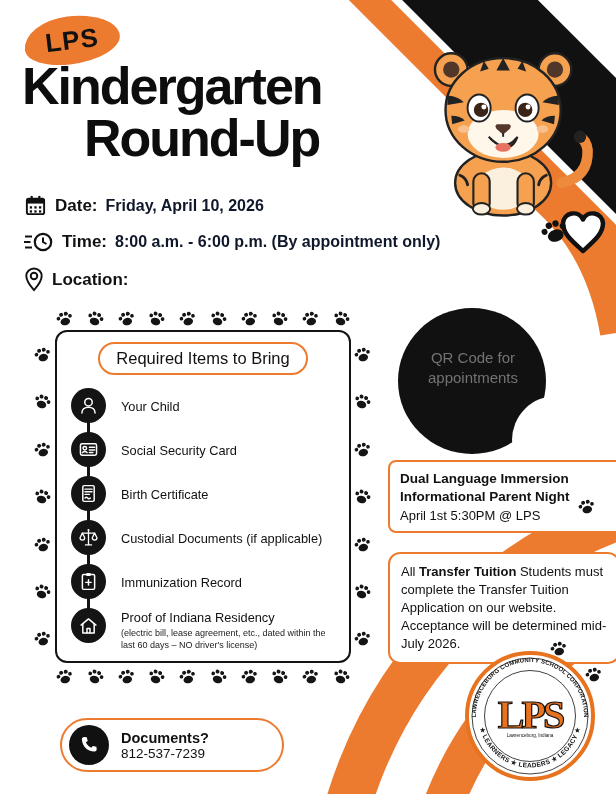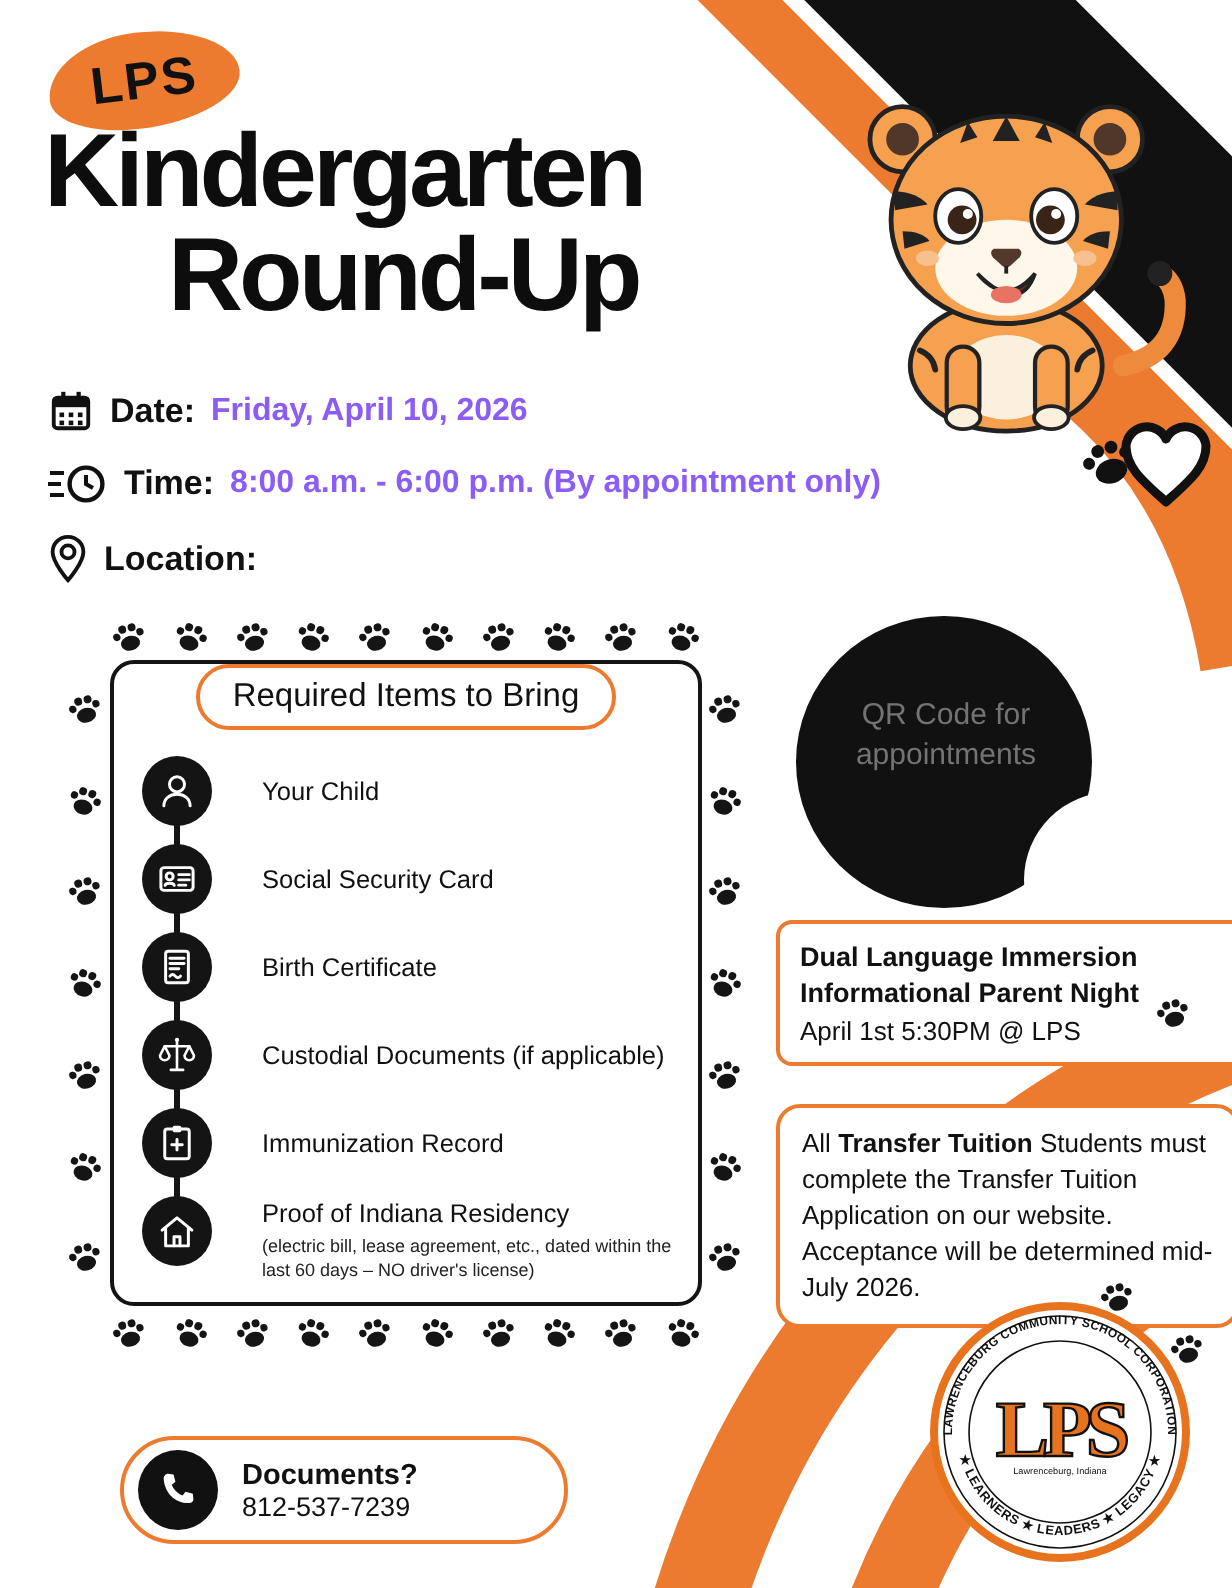--- a/index.html
+++ b/index.html
@@ -29,41 +29,41 @@
   .title .t2 { margin-left:62px; }
 
   .tiger { left:410px; top:40px; width:192px; height:184px; z-index:1; }
   .heart-paw { left:534px; top:198px; width:76px; height:64px; z-index:2; }
 
   
   .info-rows { left:24px; top:194px; z-index:2; }
   .info-row { display:flex; align-items:center; gap:8px; margin-bottom:13px; position:static; }
   .info-row .icn { display:flex; align-items:center; }
   .info-row .lbl { font-size:17px; font-weight:bold; color:#111; white-space:nowrap; }
-  .info-row .val { font-size:16px; font-weight:bold; color:#8b5cf6; white-space:nowrap;text-align:right; }
+  .info-row .val { font-size:16px; font-weight:bold; color:#0f172a; white-space:nowrap;text-align:right; }
 
   
   .frame { left:34px; top:310px; width:338px; z-index:2; }
   .paw { width:17px; height:17px; fill:#151515; }
   .paw-row { display:flex; justify-content:space-between; padding:0 22px; margin-bottom:3px; }
   .paw-row.bottom { margin-top:5px; margin-bottom:0; }
   .frame-mid { display:flex; }
   .paw-col { display:flex; flex-direction:column; justify-content:space-between; width:18px; padding:16px 0; }
   .items-box {
     flex:1; min-width:0; margin:0 3px; background:#fff;
-    border:2.5px solid #141414; border-radius:12px; padding:0 12px 10px;
+    border:2.5px solid #141414; border-radius:12px; padding:10px 12px 10px;
   }
   .items-heading {
     border:2px solid #ED7B2F; border-radius:18px; background:#fff;
     padding:5px 16px; width:fit-content; margin:0 auto 13px;
     font-size:16.5px; color:#111;
   }
   .items-list { position:relative; padding-left:2px; }
   .items-list::before { content:""; position:absolute; left:18px; top:16px; bottom:34px; width:3px; background:#141414; }
-  .item { position:relative; display:flex; align-items:center; gap:25px; margin-bottom:9px; }
+  .item { position:relative; display:flex; align-items:center; gap:15px; margin-bottom:9px; }
   .item:last-child { margin-bottom:0; align-items:flex-start; }
   .item-icon {
     width:35px; height:35px; min-width:35px; border-radius:50%; background:#141414;
     display:flex; align-items:center; justify-content:center; position:relative; z-index:1;
   }
   .item-icon svg { width:21px; height:21px; }
   .item-label { font-size:12.8px; color:#111; }
   .item-note { display:block; font-size:9px; color:#222; line-height:1.3; margin-top:2px; max-width:205px; }
 
   

